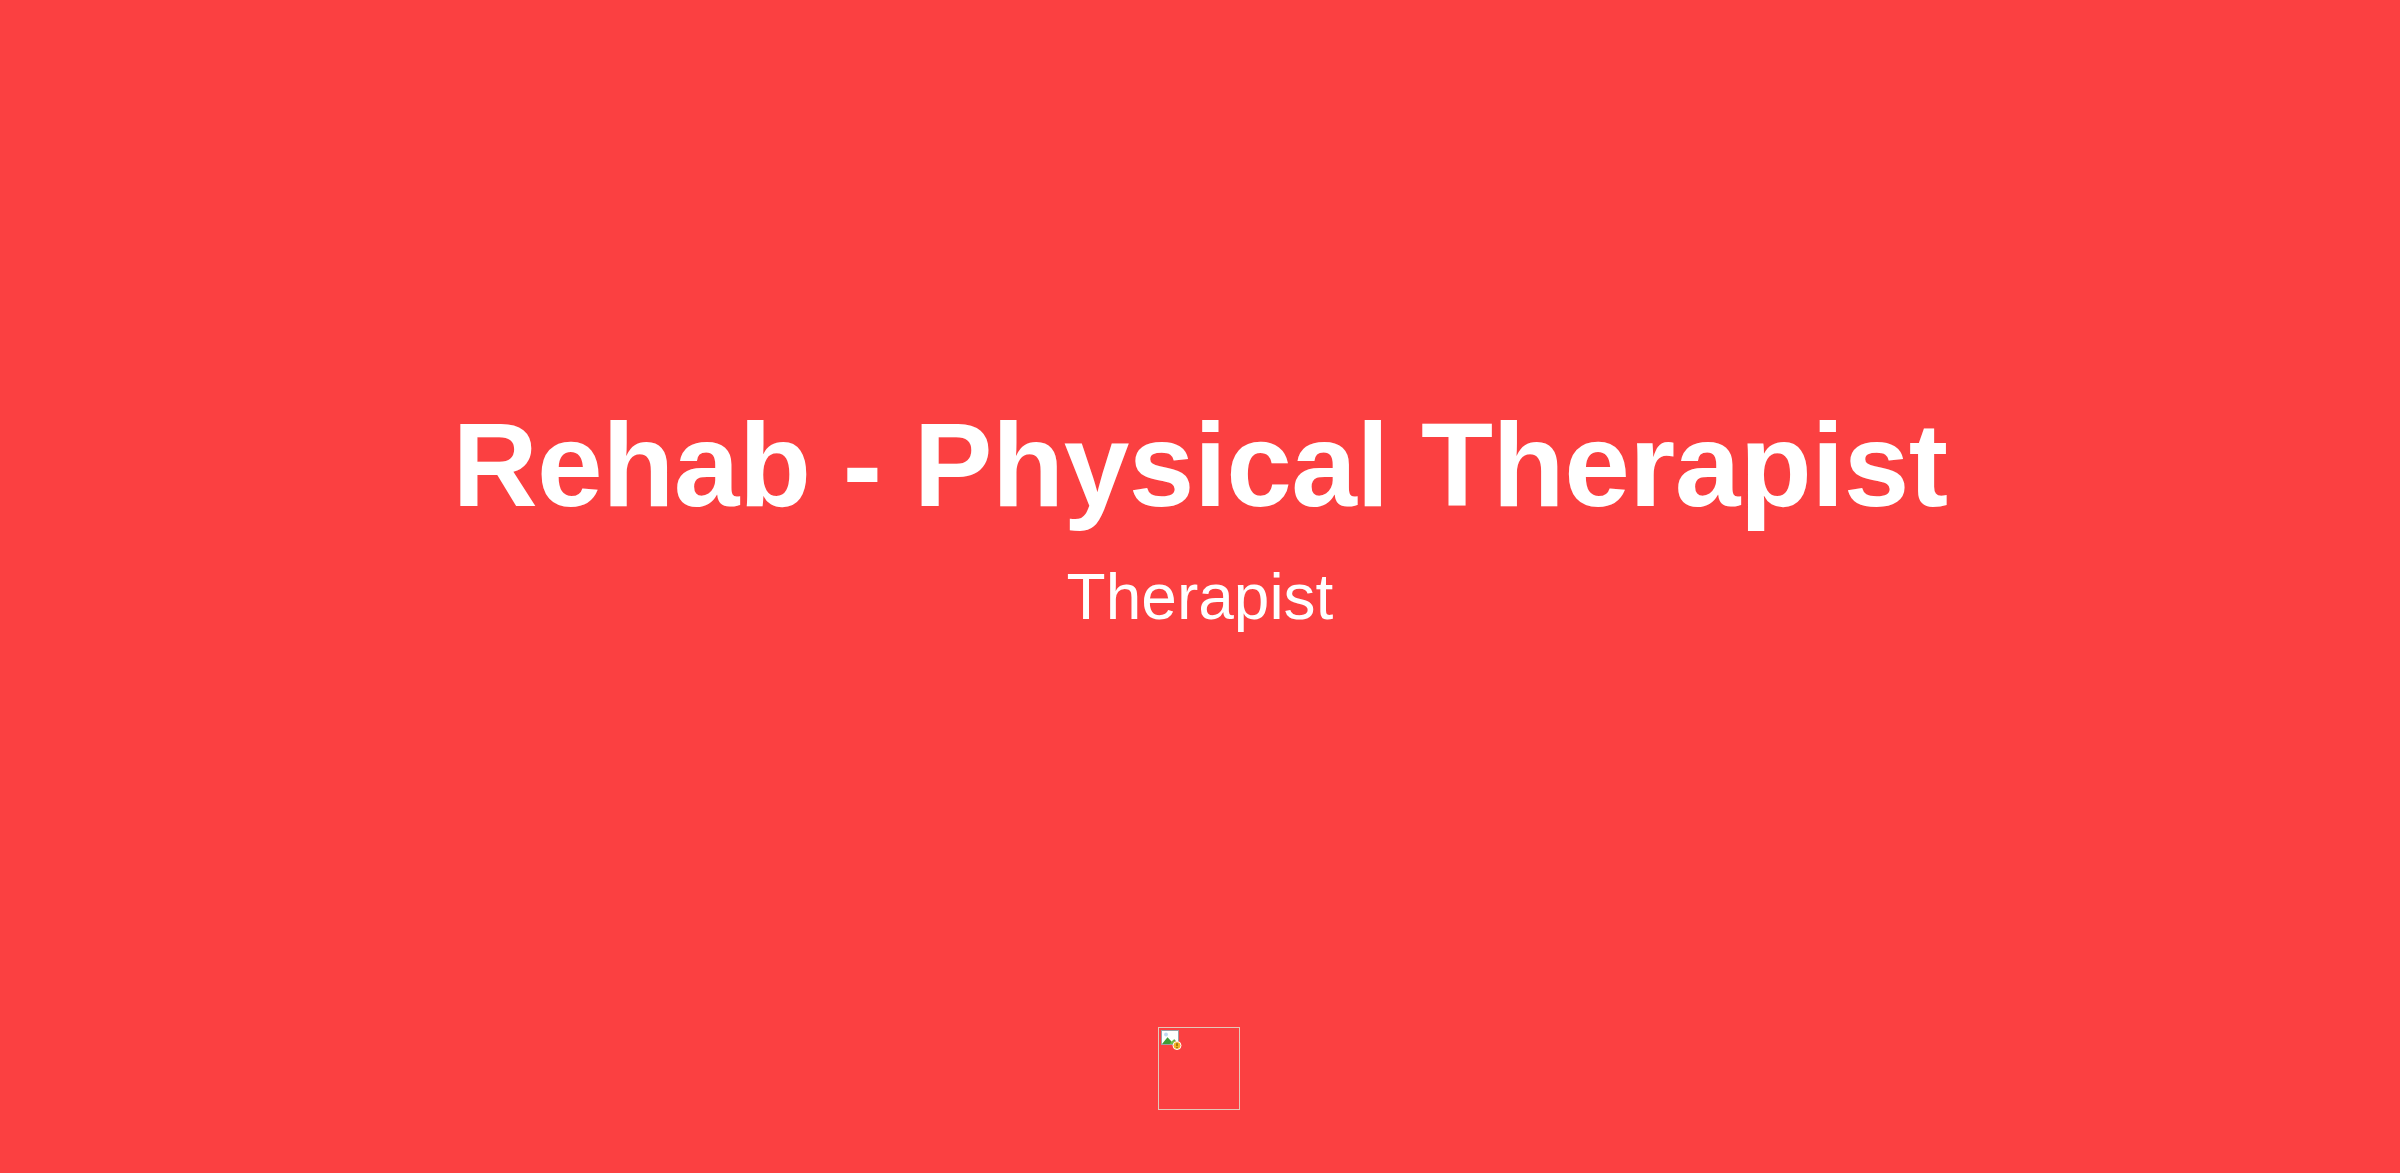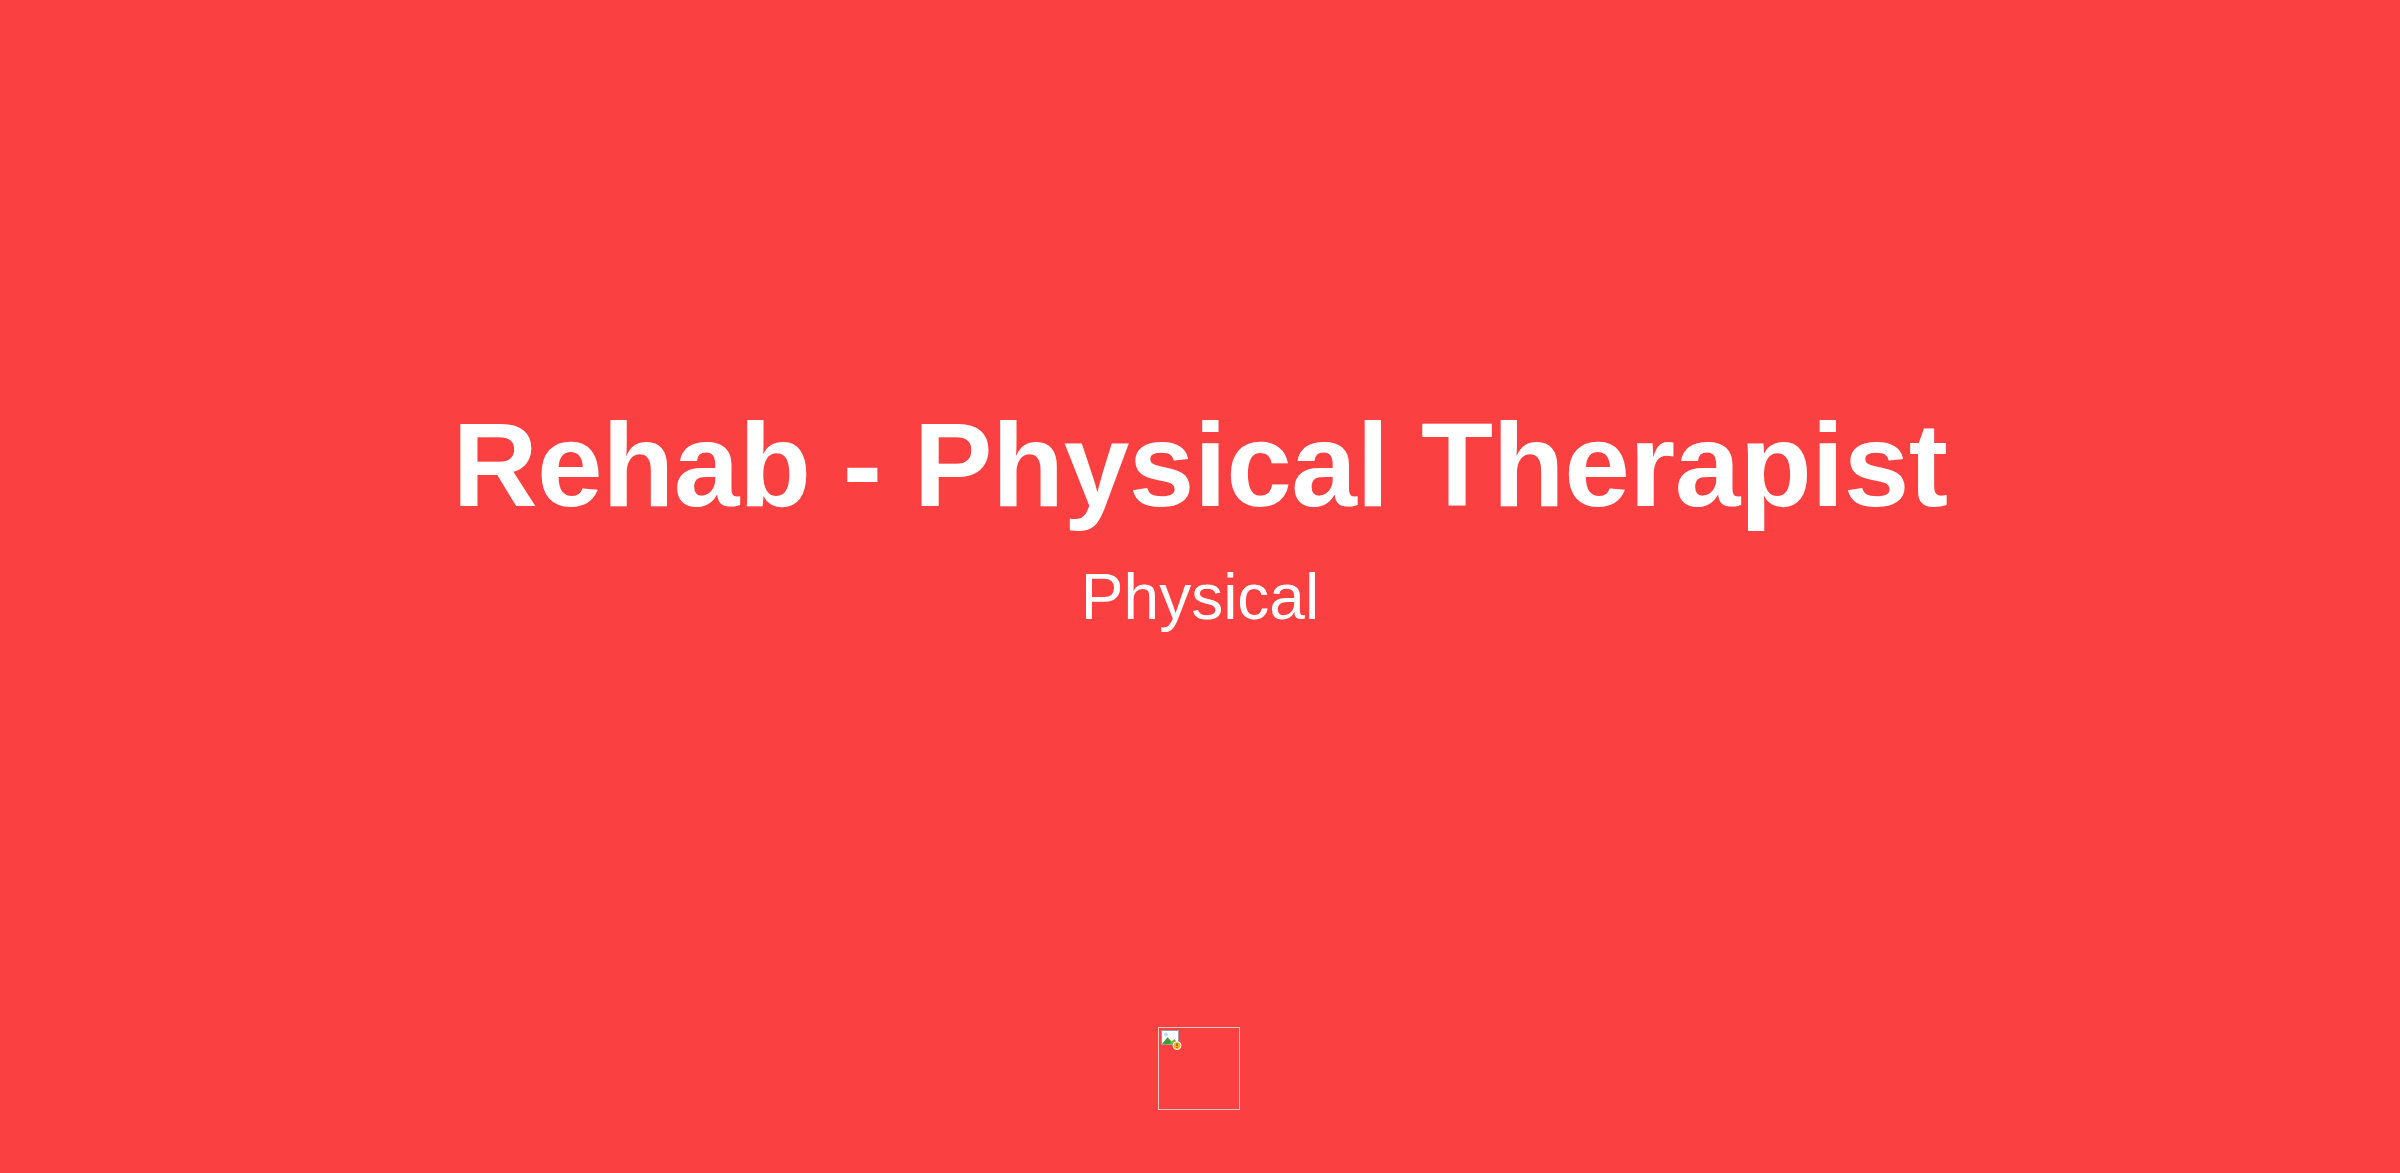--- a/index.html
+++ b/index.html
@@ -97,21 +97,21 @@
 </style>
 </head>
 <body>
 
 <div class="page">
 
   <div class="hero">
 
     <h1 class="hero-title">Rehab - Physical Therapist</h1>
 
-    <h2 class="hero-subtitle">Physical</h2>
+    <h2 class="hero-subtitle">Therapist</h2>
 
   </div>
 
   <div class="media-slot">
     <svg class="broken-image-icon" viewBox="0 0 22 20" xmlns="http://www.w3.org/2000/svg">
 
       <rect x="0.5" y="0.5" width="17" height="14" fill="#ffffff" stroke="#9aa0a6" stroke-width="1"></rect>
 
       <circle cx="5" cy="4.5" r="1.9" fill="#bfd9f2"></circle>
 

